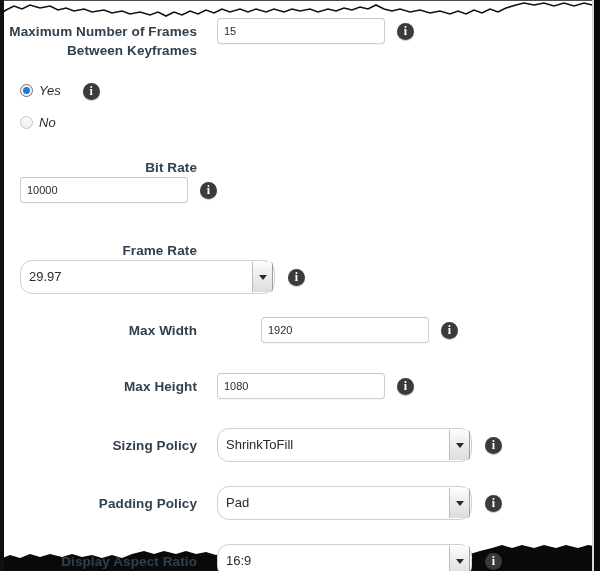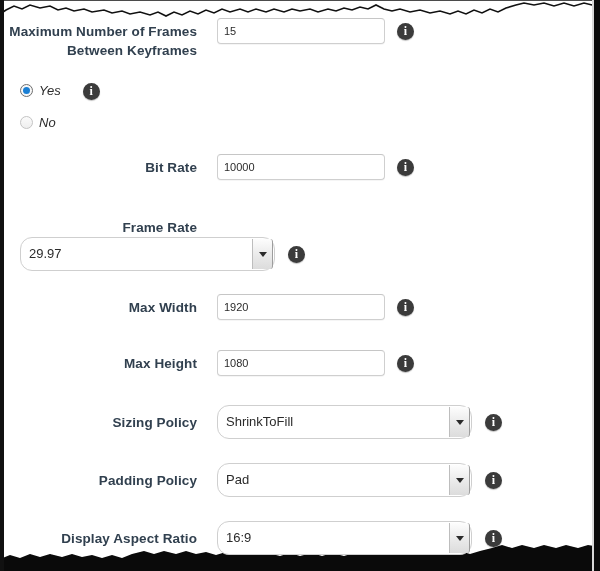--- a/index.html
+++ b/index.html
@@ -231,21 +231,21 @@
             <span class="radio-dot off"></span>
             <span class="radio-label">No</span>
           </div>
         </div>
         <div class="info-slot" style="height:18px;margin-left:22px;">
           <span class="info-icon">i</span>
         </div>
       </div>
     </div>
 
-    <div class="row" style="margin-bottom:30px;">
+    <div class="row" style="margin-bottom:30px;flex-direction:column;">
       <div class="row-label">Bit Rate</div>
       <div class="row-control">
         <input class="text-input" type="text" value="10000" style="">
         <div class="info-slot" style="height:26px;margin-left:12px;">
           <span class="info-icon">i</span>
         </div>
       </div>
     </div>
 
     <div class="row" style="margin-bottom:23px;flex-direction:column;">
@@ -256,21 +256,21 @@
           <span class="select-arrow-btn">
             <span class="tri"></span>
           </span>
         </div>
         <div class="info-slot" style="height:34px;margin-left:13px;">
           <span class="info-icon">i</span>
         </div>
       </div>
     </div>
 
-    <div class="row" style="margin-bottom:30px;">
+    <div class="row" style="margin-bottom:30px;gap:44px;">
       <div class="row-label">Max Width</div>
       <div class="row-control">
         <input class="text-input" type="text" value="1920" style="">
         <div class="info-slot" style="height:26px;margin-left:12px;">
           <span class="info-icon">i</span>
         </div>
       </div>
     </div>
 
     <div class="row" style="margin-bottom:29px;">

